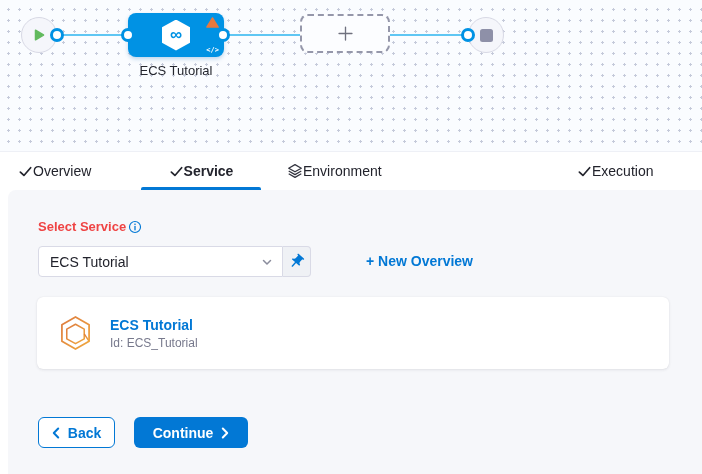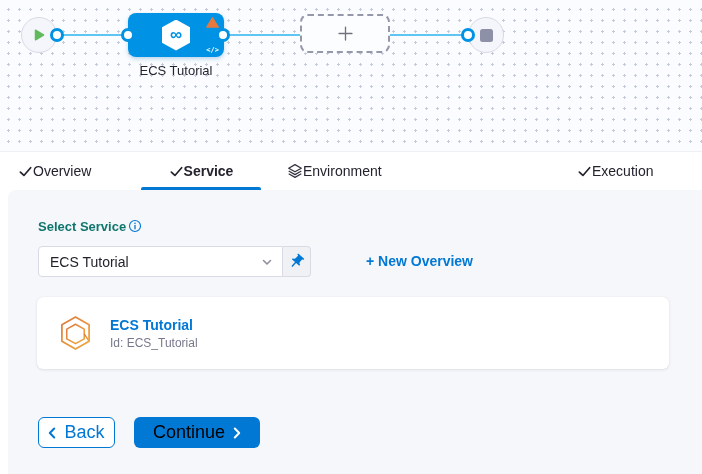--- a/index.html
+++ b/index.html
@@ -74,22 +74,22 @@
     background:#0278d5; border-radius:2px 2px 0 0;
   }
   .tab svg { flex:0 0 auto; }
 
   
   .panel {
     position:absolute; left:8px; top:190px; width:694px; height:284px;
     background:#f6f7fa; border-top-left-radius:8px;
   }
   .form-label {
-    position:absolute; left:38px; top:219px; display:flex; gap:2px;
-    font-size:13px; font-weight:700; color:#0f766e;
+    position:absolute; left:38px; top:219px; display:flex; align-items:center; gap:2px;
+    font-size:13px; font-weight:700; color:#ef4444;
   }
   .select-group { position:absolute; left:38px; top:246px; display:flex; height:31px; }
   .select-box {
     width:245px; background:#fff; border:1px solid #d9dae6; border-radius:4px 0 0 4px;
     display:flex; align-items:center; justify-content:space-between;
     padding:0 9px 0 11px; cursor:pointer;
   }
   .select-value { font-size:14px; color:#22232c; }
   .pin-btn {
     width:28px; background:#eff1f5; border:1px solid #d9dae6; border-left:none;
@@ -101,26 +101,26 @@
 
   .card {
     position:absolute; left:37px; top:297px; width:632px; height:72px; background:#fff;
     border-radius:6px; box-shadow:0 1px 3px rgba(40,41,61,0.10), 0 0 1px rgba(40,41,61,0.10);
     display:flex; align-items:center; gap:18px; padding-left:22px; cursor:pointer;
   }
   .card-title { color:#0278d5; font-size:14px; font-weight:700; }
   .card-id { color:#77798c; font-size:12px; margin-top:3px; }
 
   .btn {
-    position:absolute; top:417px; height:31px; border-radius:6px; font-size:18px; font-weight:400;
+    position:absolute; top:417px; height:31px; border-radius:6px; font-size:14px; font-weight:700;
     display:flex; align-items:center; justify-content:center; gap:8px; cursor:pointer;
     font-family:"Liberation Sans", sans-serif;
   }
   .btn-back { left:38px; width:77px; background:#fff; border:1.5px solid #0278d5; color:#0278d5; }
-  .btn-continue { left:134px; width:126px; background:#0278d5; border:none; color:#000000; }
+  .btn-continue { left:134px; width:114px; background:#0278d5; border:none; color:#ffffff; }
 </style>
 </head>
 <body>
 
 <div class="screen">
 
   <div class="canvas">
     <div class="edge edge1"></div>
     <div class="edge edge2"></div>
     <div class="edge edge3"></div>

